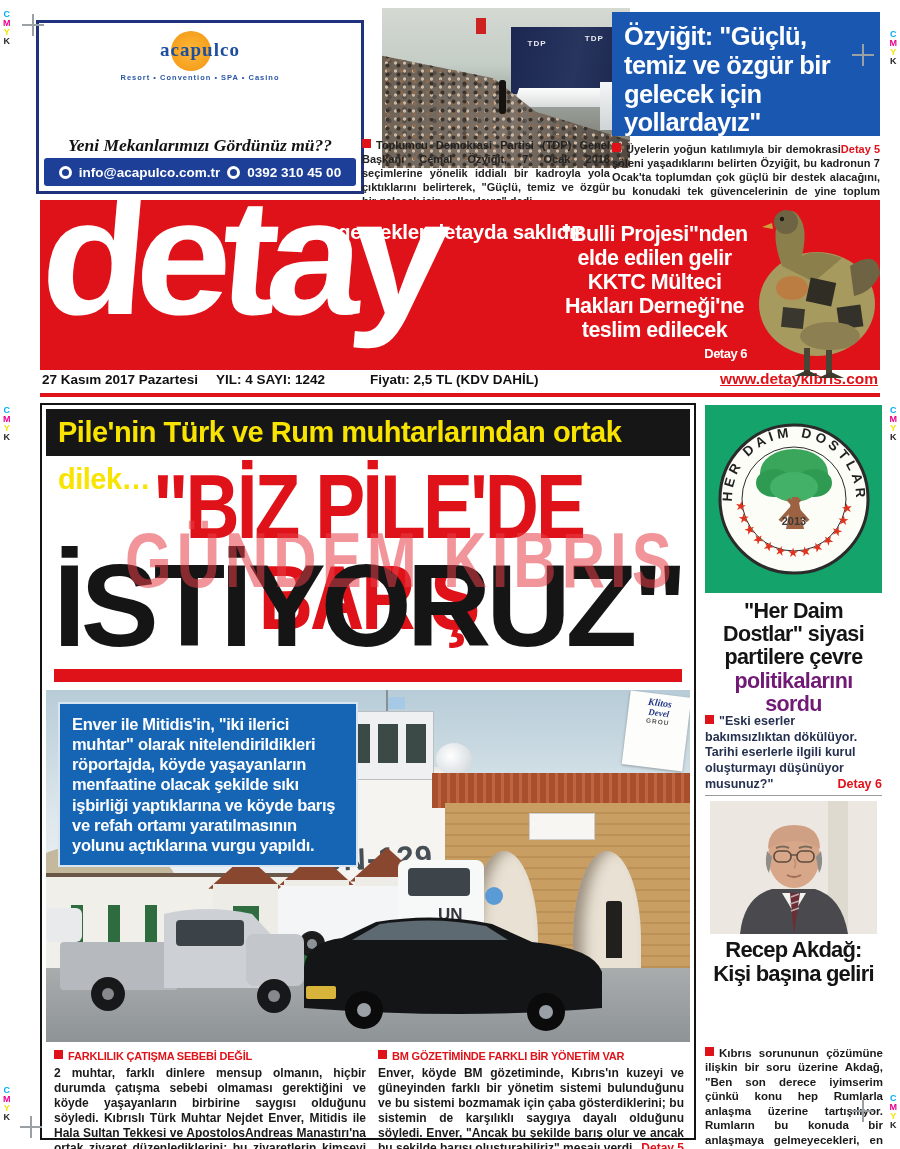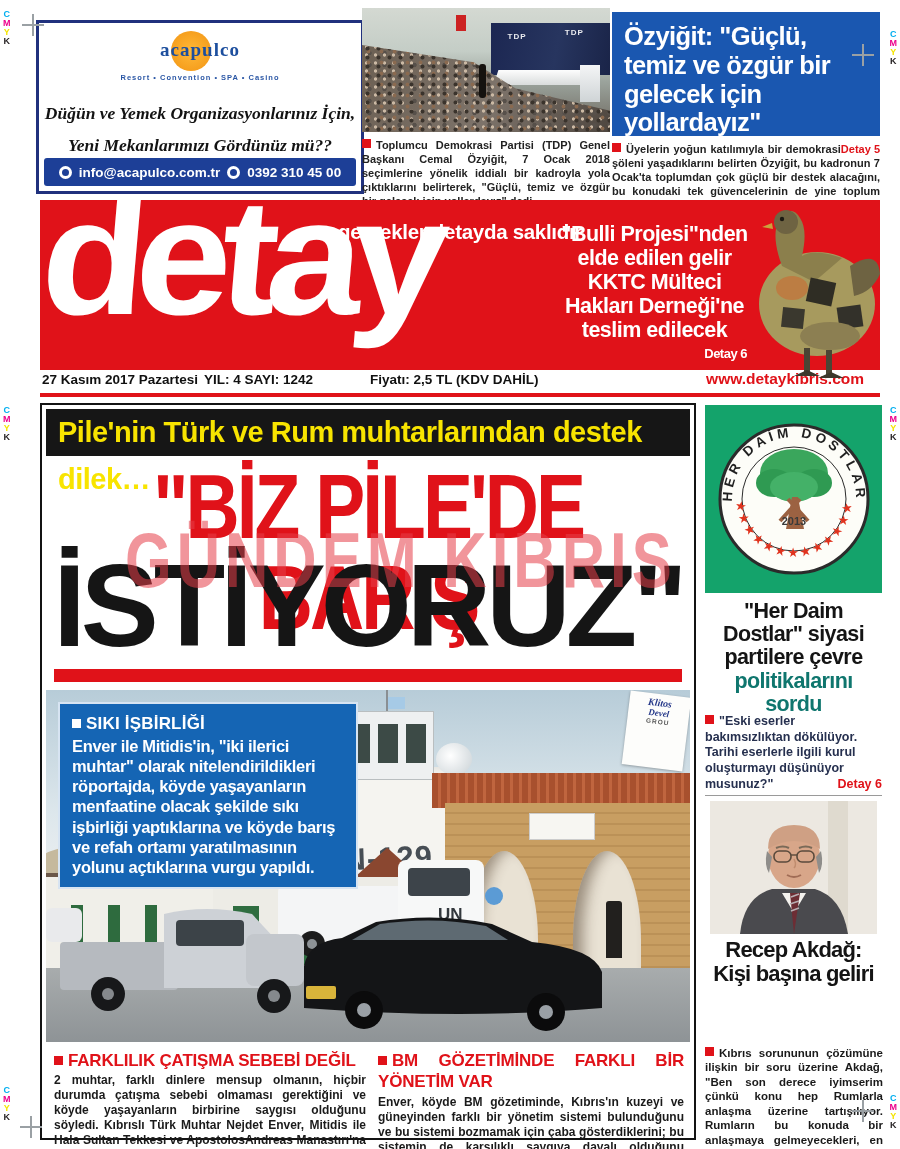--- a/index.html
+++ b/index.html
@@ -25,21 +25,21 @@
             font-weight:bold;font-size:19px;color:#1d4f9e;letter-spacing:1px;}
   .ad-tag{left:0;top:50px;width:100%;text-align:center;font-size:7.5px;color:#2a56a5;font-weight:bold;letter-spacing:1px;}
   .ad-line{left:0;width:100%;text-align:center;font-family:"Liberation Serif",serif;font-style:italic;
            font-weight:bold;font-size:17.5px;color:#131313;}
   .ad-bar{left:5px;right:5px;bottom:5px;height:28px;background:#1d3f97;border-radius:3px;color:#fff;
           font-size:13.5px;font-weight:bold;display:flex;align-items:center;justify-content:center;gap:7px;}
   .dot-icon{display:inline-block;width:13px;height:13px;border-radius:50%;background:#fff;position:relative;}
   .dot-icon:after{content:"";position:absolute;left:3px;top:3px;width:7px;height:7px;border-radius:50%;background:#1d3f97;}
 
   
-  .tdp{left:362px;top:8px;width:248px;height:124px;background:linear-gradient(#d4d9d2 0%,#c4cdc6 35%,#9aa29b 60%,#6c665d 100%);overflow:hidden;}
+  .tdp{left:382px;top:8px;width:248px;height:160px;background:linear-gradient(#d4d9d2 0%,#c4cdc6 35%,#9aa29b 60%,#6c665d 100%);overflow:hidden;}
   .tdp-stage{left:52%;top:12%;width:48%;height:42%;background:linear-gradient(100deg,#1c2752,#27355f 55%,#1a2448);}
   .tdp-banner{color:#fff;font-size:8px;font-weight:bold;letter-spacing:1px;opacity:.9;}
   .tdp-table{left:54%;top:50%;width:36%;height:12%;background:linear-gradient(#fdfdfd,#d9dcdc);transform:skewX(-18deg);}
   .tdp-podium{left:88%;top:46%;width:8%;height:30%;background:linear-gradient(#f4f5f6,#cfd4d6);}
   .tdp-flag{left:38%;top:6%;width:10px;height:16px;background:#c22;}
   .tdp-crowd{left:0;top:22%;width:100%;height:78%;
      background:
        radial-gradient(circle,#3a332c 0 1.6px,transparent 2.4px),
        radial-gradient(circle,#8a6a50 0 1.5px,transparent 2.3px),
        radial-gradient(circle,#cbb9a4 0 1.3px,transparent 2px),
@@ -110,26 +110,26 @@
   .ph-chair{left:69.5%;top:73%;width:3.6%;height:9%;background:#fafafa;border-radius:2px;box-shadow:0 6px 0 -2px #e5e5e5;}
   .ph-fig{left:87%;top:60%;width:2.4%;height:16%;background:#22201e;border-radius:3px 3px 0 0;}
 
   
   .overlay{left:12px;top:12px;width:300px;background:#1565b4;border:2px solid #d7e4f2;color:#fff;
            padding:10px 12px;box-sizing:border-box;z-index:5;}
   .overlay h3{margin:0 0 2px;font-size:17px;letter-spacing:.2px;}
   .overlay p{margin:0;font-size:16.5px;font-weight:bold;line-height:1.22;letter-spacing:-.3px;}
 
   .sect{top:645px;width:312px;font-size:12px;font-weight:bold;color:#1a1a1a;line-height:1.25;text-align:justify;}
-  .sect h4{margin:0 0 2px;font-size:17px;color:#e01219;letter-spacing:-.2px;}
+  .sect h4{margin:0 0 2px;font-size:11px;color:#e01219;letter-spacing:-.2px;}
 
   
   .greenbox{left:705px;top:405px;width:177px;height:188px;background:#14a36b;display:flex;align-items:center;justify-content:center;}
   .sb-h1{left:705px;top:600px;width:177px;text-align:center;font-weight:bold;font-size:21.5px;line-height:1.08;color:#141414;letter-spacing:-.6px;}
-  .sb-h1 .red{color:#0f766e;}
+  .sb-h1 .red{color:#701a75;}
   .sb-quote{left:705px;top:714px;width:177px;font-size:12.5px;font-weight:bold;color:#26304f;line-height:1.25;}
   .sb-div{left:705px;top:795px;width:177px;height:1px;background:#9a9a9a;}
   .akphoto{left:710px;top:801px;width:167px;height:133px;overflow:hidden;background:linear-gradient(100deg,#efece7 0 30%,#e3dfd8 30% 55%,#efece7 55%);}
   .sb-h2{left:705px;top:938px;width:177px;text-align:center;font-weight:bold;font-size:22px;line-height:1.1;color:#141414;letter-spacing:-.8px;}
   .sb-h2 .red{color:#e01219;}
   .sb-body{left:705px;top:1046px;width:178px;font-size:11.5px;font-weight:bold;color:#1a1a1a;line-height:1.26;text-align:justify;}
 
   .chicken{right:-4px;top:-4px;z-index:6;}
 </style>
 </head>
@@ -175,21 +175,20 @@
     <span class="c">C</span>
       <span class="m">M</span>
       <span class="y">Y</span>
       <span class="k">K</span>
   </div>
 
   <div class="abs ad">
     <div class="abs ad-sun"></div>
     <div class="abs ad-brand">acapulco</div>
     <div class="abs ad-tag">Resort • Convention • SPA • Casino</div>
-    <div class="abs ad-line" style="top:80px;">Düğün ve Yemek Organizasyonlarınız İçin,</div>
     <div class="abs ad-line" style="top:112px;">Yeni Mekanlarımızı Gördünüz mü??</div>
     <div class="abs ad-bar">
       <span class="dot-icon"></span>
       <span>info@acapulco.com.tr</span>
       <span class="dot-icon"></span>
       <span>0392 310 45 00</span>
     </div>
   </div>
 
   <div class="abs tdp">
@@ -233,30 +232,30 @@
       <ellipse cx="70" cy="92" rx="16" ry="12" fill="#c2763c" opacity=".8"></ellipse>
       <ellipse cx="108" cy="140" rx="30" ry="14" fill="#8c7f52"></ellipse>
       <rect x="82" y="152" width="6" height="26" fill="#4a4434"></rect>
       <rect x="104" y="154" width="6" height="26" fill="#4a4434"></rect>
       <path d="M72 180 L98 180 L85 174 Z" fill="#3c382c"></path>
       <path d="M96 182 L122 182 L109 176 Z" fill="#3c382c"></path>
     </svg>
   </div>
   <div class="abs dateline">
     <span class="abs" style="left:2px;">27 Kasım 2017 Pazartesi</span>
-    <span class="abs" style="left:164px;">YIL: 4  SAYI: 1242</span>
+    <span class="abs" style="left:176px;">YIL: 4  SAYI: 1242</span>
     <span class="abs" style="left:330px;">Fiyatı: 2,5 TL (KDV DAHİL)</span>
-    <span class="abs web" style="right:16px;top:-2px;">www.detaykibris.com</span>
+    <span class="abs web" style="right:2px;top:-2px;text-decoration:underline;">www.detaykibris.com</span>
   </div>
   <div class="abs redrule"></div>
 
   <div class="abs wmark">GÜNDEM KIBRIS</div>
 
   <div class="abs mainbox">
-    <div class="abs kicker">Pile'nin Türk ve Rum muhtarlarından destek dilek…</div>
+    <div class="abs kicker">Pile'nin Türk ve Rum muhtarlarından ortak dilek…</div>
     <div class="abs h1a">"BİZ PİLE'DE BARIŞ</div>
     <div class="abs h1b">İSTİYORUZ"</div>
     <div class="abs hrule"></div>
 
     <div class="abs photo">
       <div class="abs ph-hill"></div>
       <div class="abs ph-rowL">
         <div class="ph-doorL" style="left:8%;"></div>
         <div class="ph-doorL" style="left:20%;"></div>
         <div class="ph-doorL" style="left:32%;"></div>
@@ -323,21 +322,20 @@
         <path d="M258 318 L258 276 Q262 252 296 248 L330 232 Q390 222 446 234 L486 252 Q548 258 556 282 L556 318 Q420 330 258 318 Z" fill="#141517"></path>
         <path d="M306 250 L334 234 Q388 226 440 236 L462 250 Z" fill="#5e6a72"></path>
         <rect x="260" y="296" width="30" height="13" rx="2" fill="#d9b43a"></rect>
         <circle cx="318" cy="320" r="19" fill="#0b0b0c"></circle>
           <circle cx="318" cy="320" r="7" fill="#9aa0a6"></circle>
         <circle cx="500" cy="322" r="19" fill="#0b0b0c"></circle>
           <circle cx="500" cy="322" r="7" fill="#9aa0a6"></circle>
       </svg>
 
       <div class="abs overlay">
-        <h3><span class="bullet white"></span><span>SIKI İŞBİRLİĞİ</span></h3>
         <p>Enver ile Mitidis'in, "iki ilerici muhtar" olarak nitelendirildikleri röportajda, köyde yaşayanların menfaatine olacak şekilde sıkı işbirliği yaptıklarına ve köyde barış ve refah ortamı yaratılmasının yolunu açtıklarına vurgu yapıldı.</p>
       </div>
     </div>
 
     <div class="abs sect" style="left:12px;">
       <h4><span class="bullet"></span><span>FARKLILIK ÇATIŞMA SEBEBİ DEĞİL</span></h4>
       <span>2 muhtar, farklı dinlere mensup olmanın, hiçbir durumda çatışma sebebi olmaması gerektiğini ve köyde yaşayanların birbirine saygısı olduğunu söyledi. Kıbrıslı Türk Muhtar Nejdet Enver, Mitidis ile Hala Sultan Tekkesi ve ApostolosAndreas Manastırı'na ortak ziyaret düzenlediklerini; bu ziyaretlerin kimseyi değiştirmediğini vurguladı.</span>
     </div>
     <div class="abs sect" style="left:336px;width:306px;">
       <h4><span class="bullet"></span><span>BM GÖZETİMİNDE FARKLI BİR YÖNETİM VAR</span></h4>

